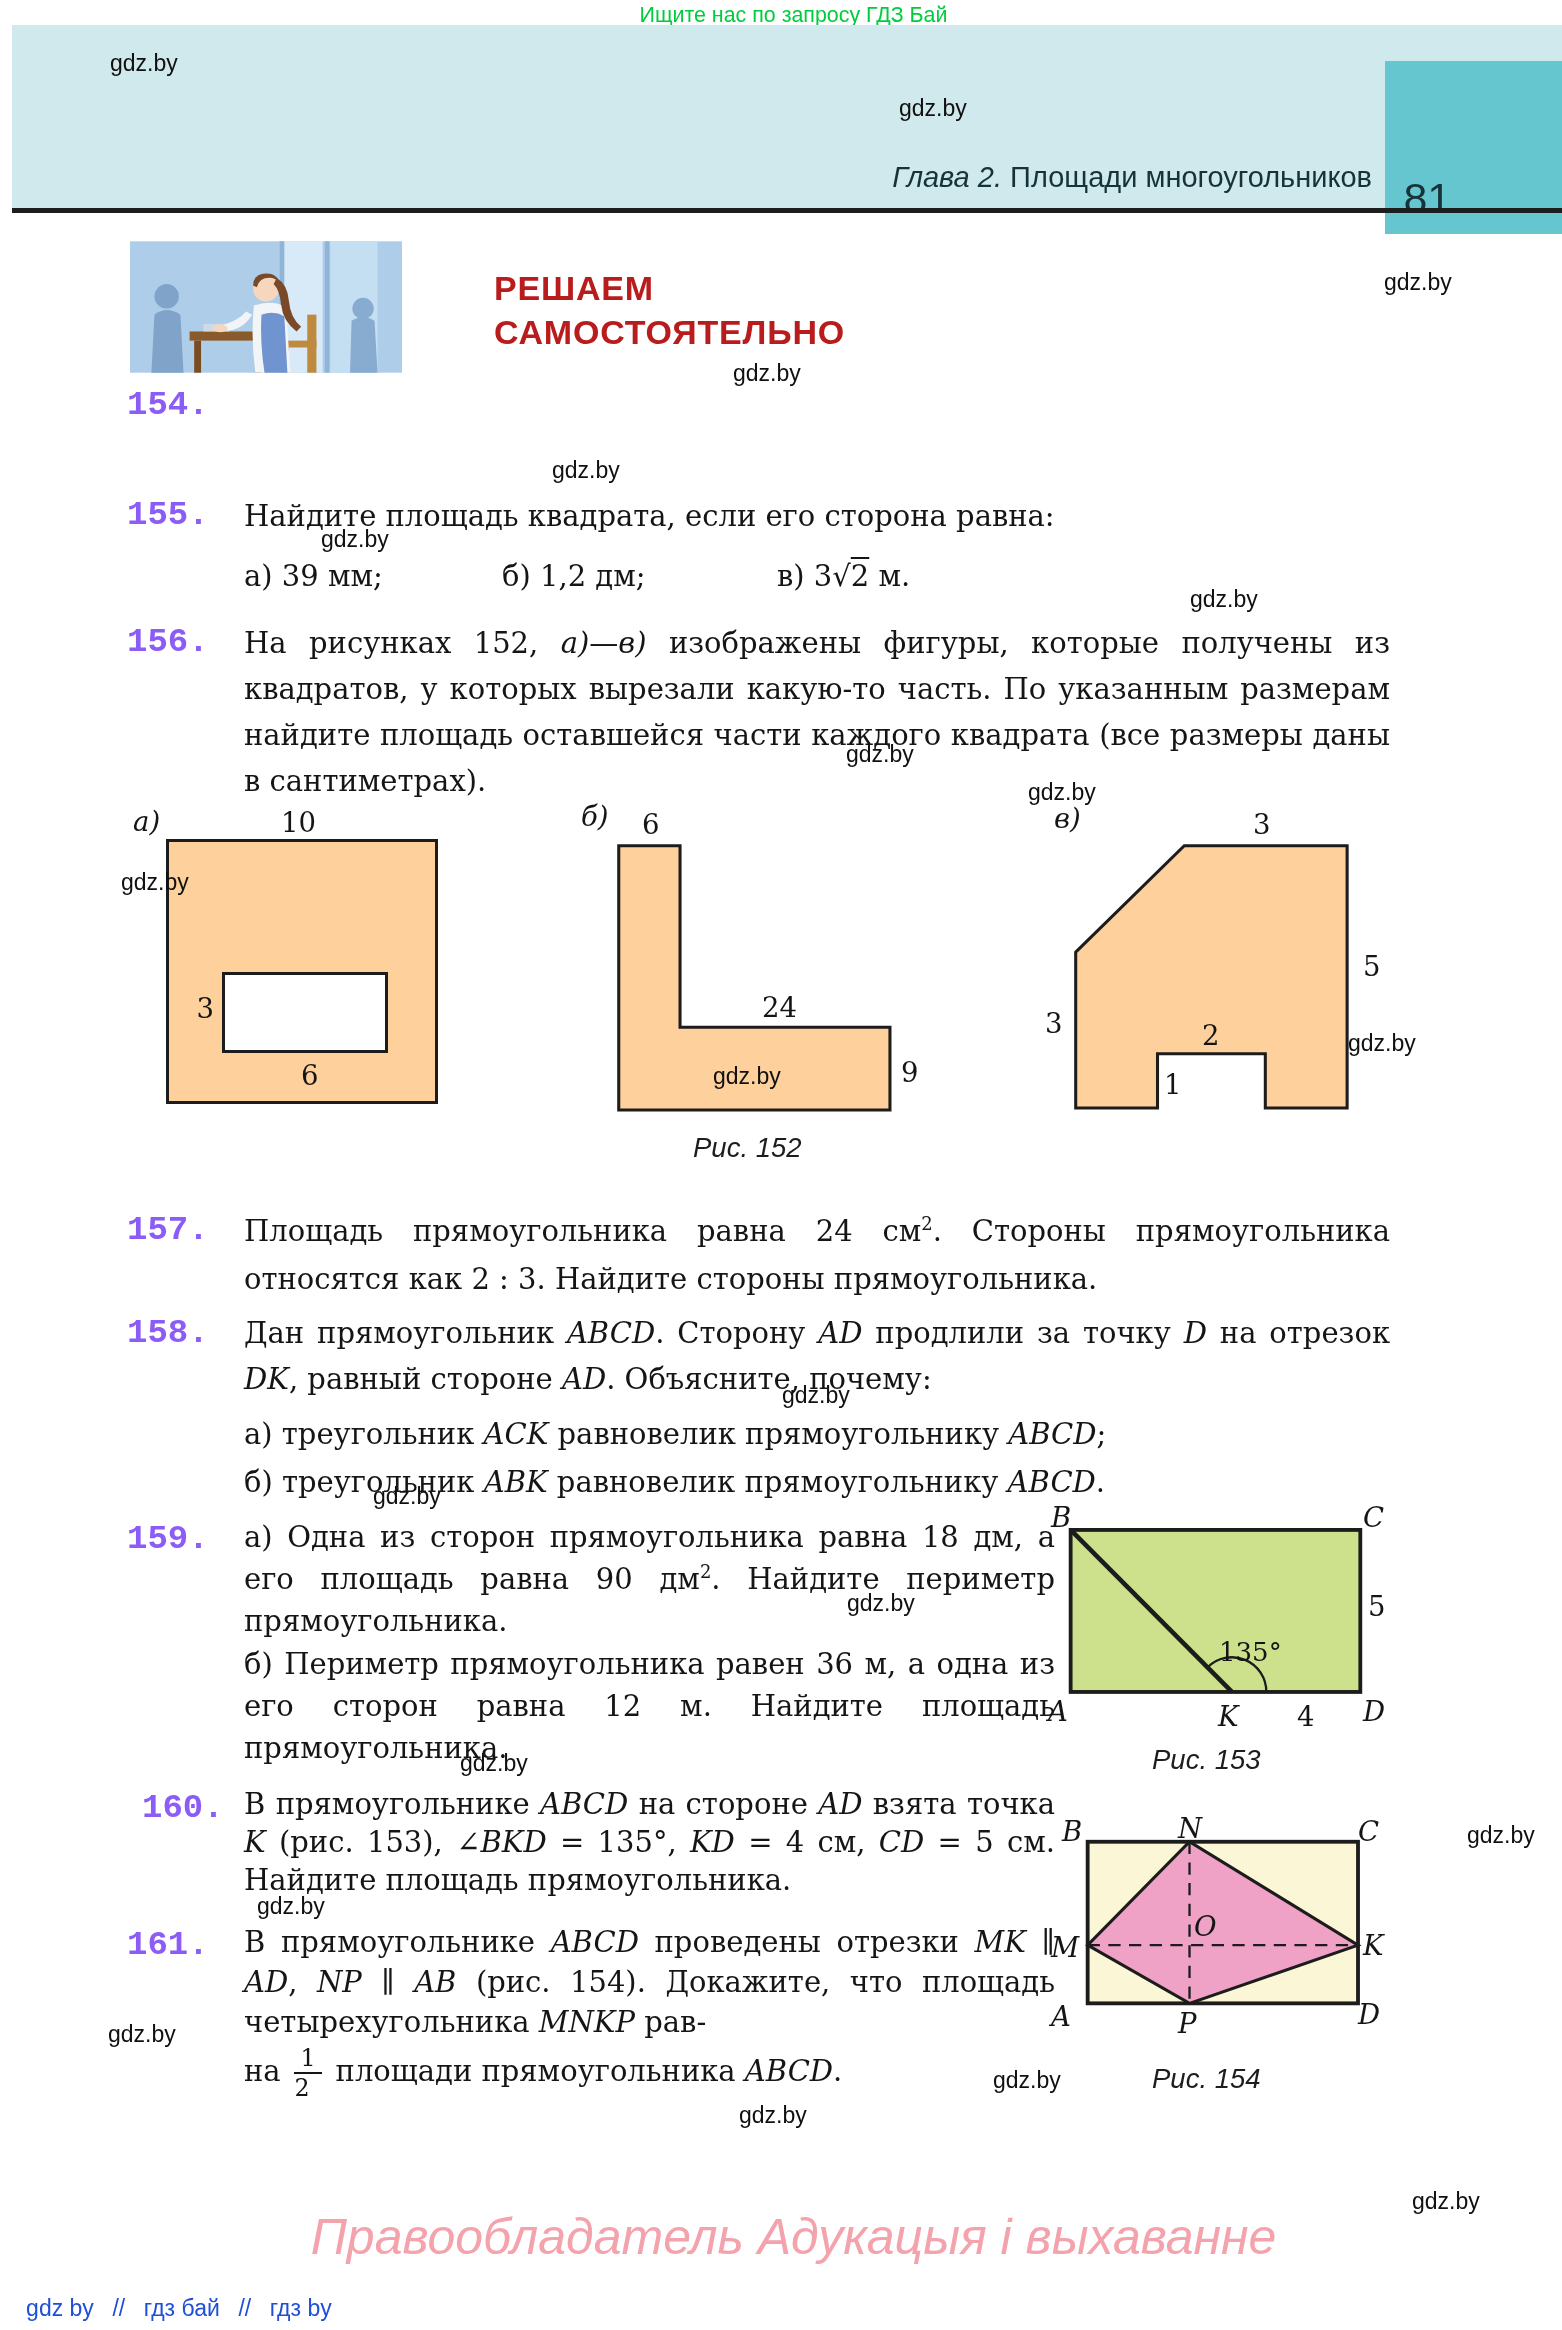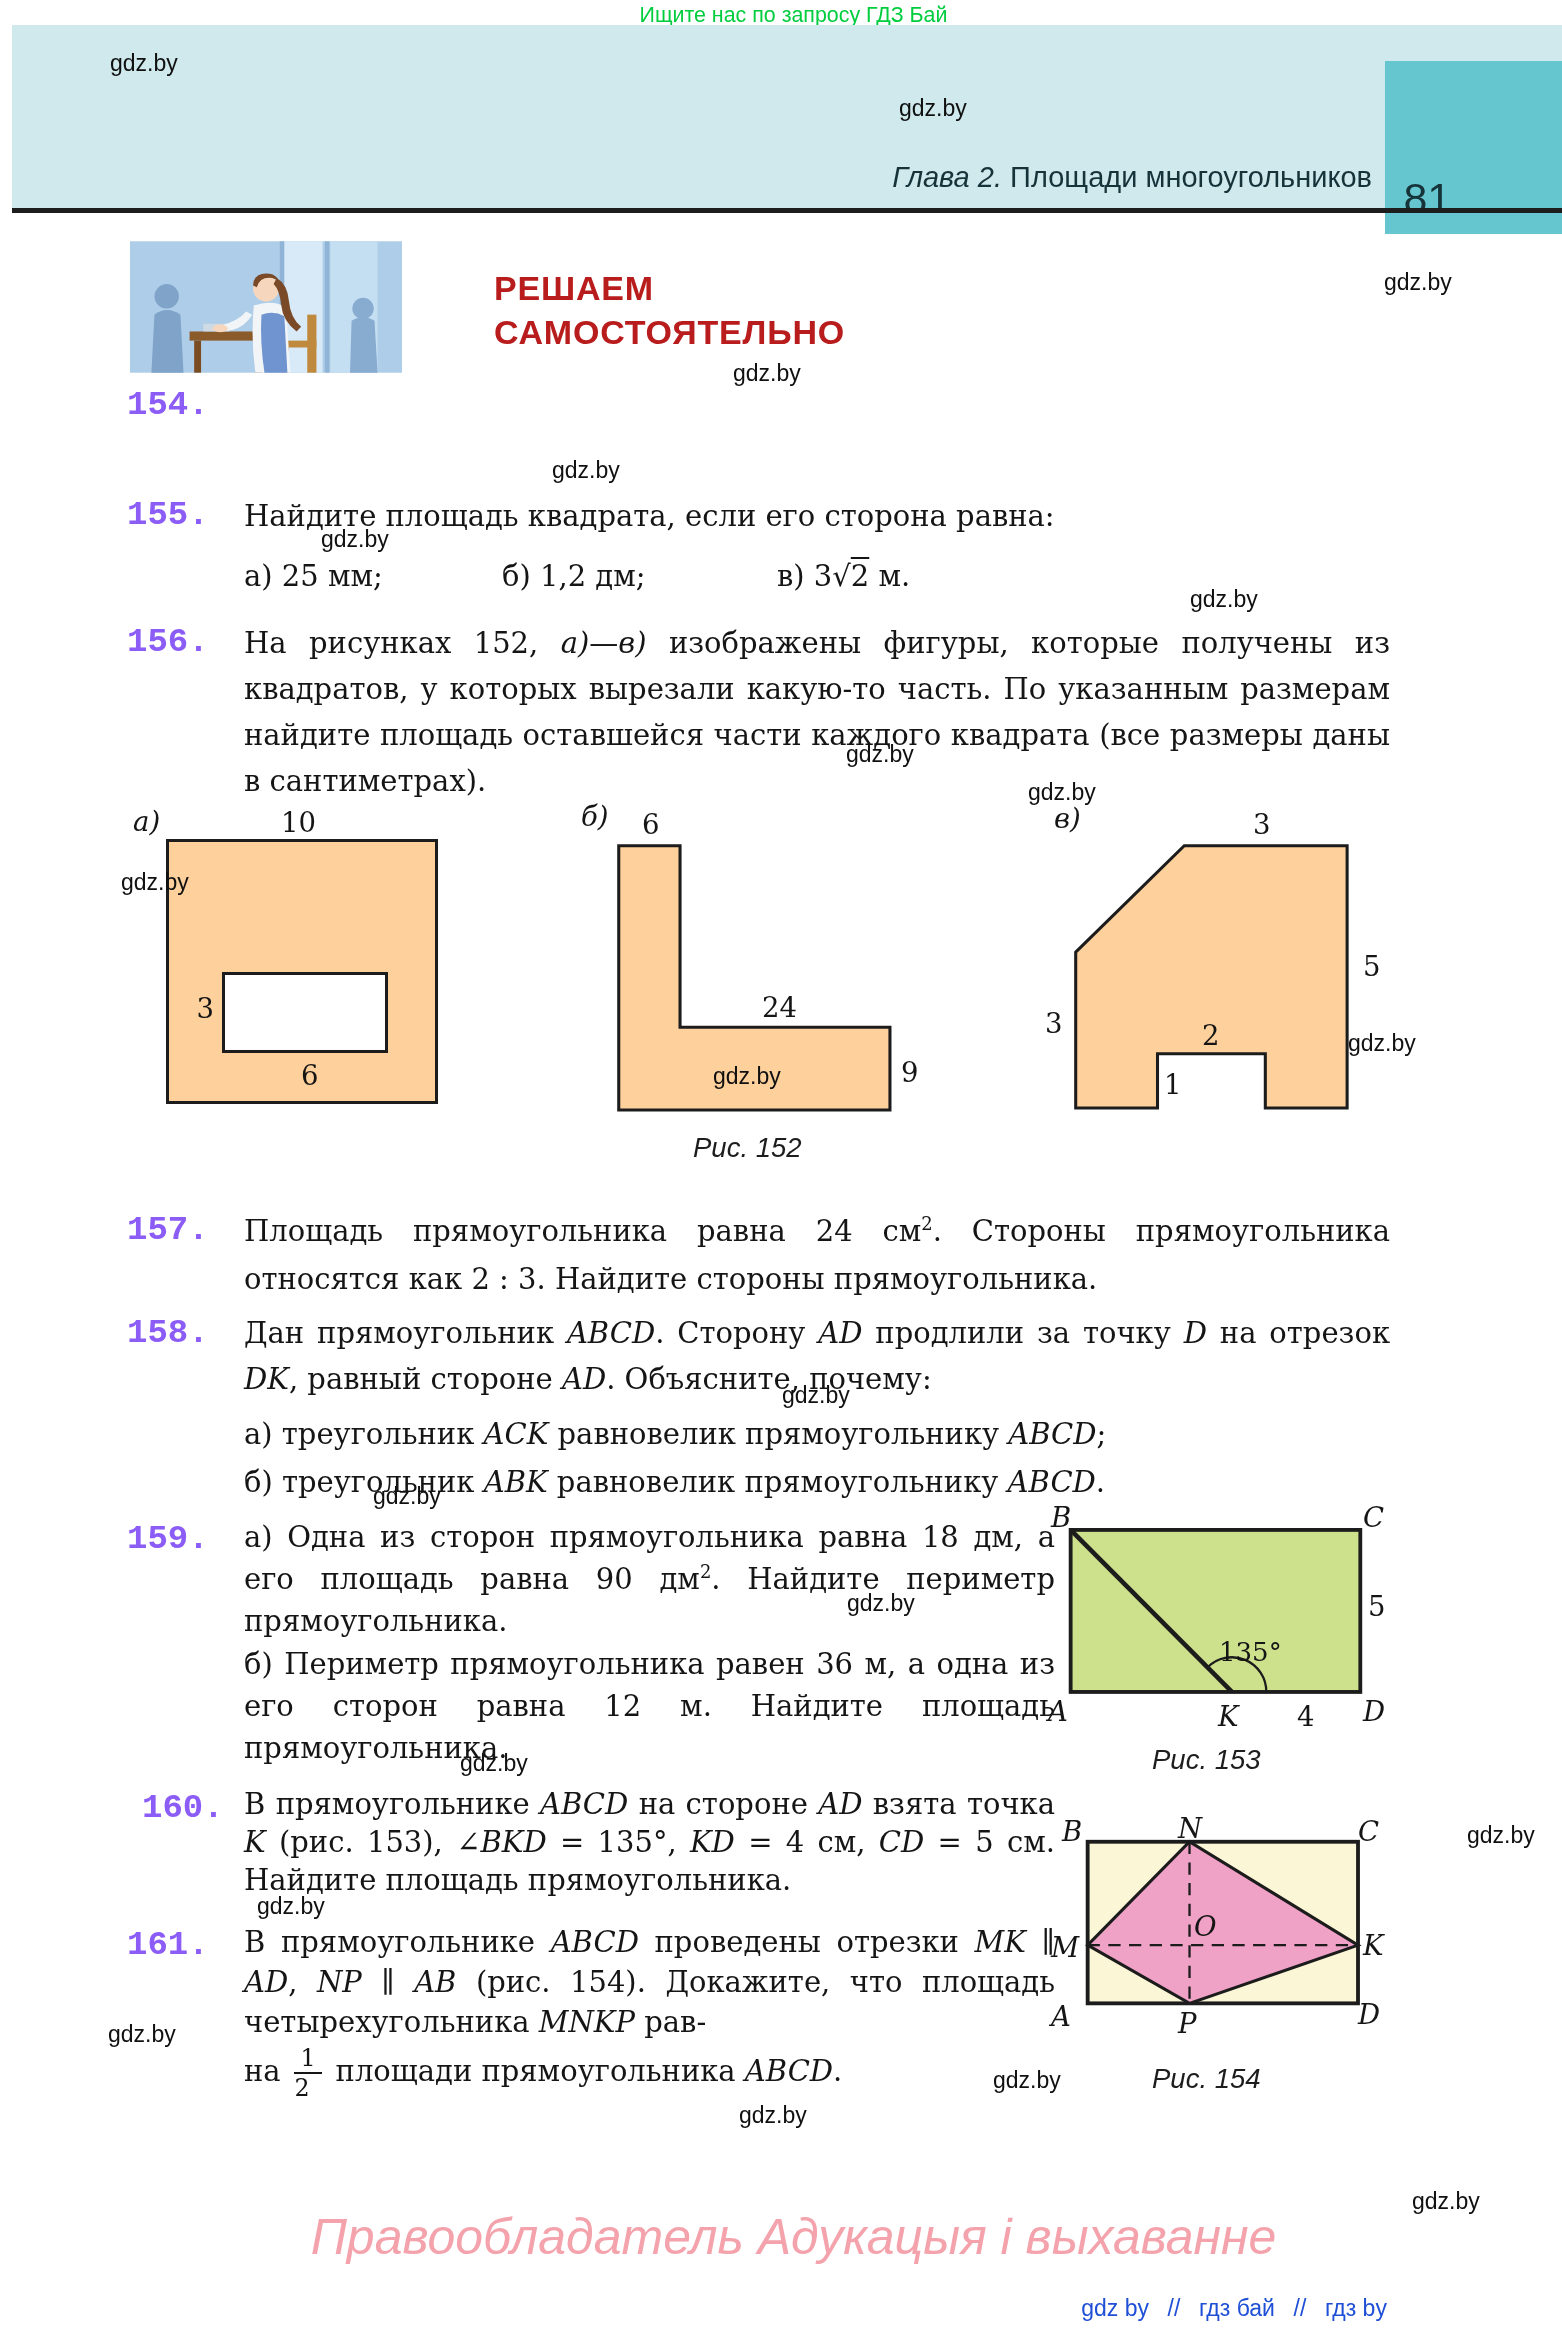--- a/index.html
+++ b/index.html
@@ -66,21 +66,21 @@
   .hole{
     background:#ffffff;border:3.1px solid #1c1c1c;box-sizing:border-box;
   }
   
   .pubfooter{
     left:0;top:2208px;width:1563px;text-align:center;
     font-family:"Liberation Sans", sans-serif;font-style:italic;
     font-size:50px;color:#f4a2ab;white-space:nowrap;
   }
   .linkline{
-    left:15px;top:2295px;width:1366px;text-align:right;
+    left:8px;top:2295px;width:1366px;text-align:left;
     font-family:"Liberation Sans", sans-serif;font-size:23px;color:#1e4fd6;
   }
   .linkline span{margin:0 6.1px;}
 </style>
 </head>
 <body>
 
 <div id="page">
 
   <div class="abs promo">Ищите нас по запросу ГДЗ Бай</div>
@@ -150,21 +150,21 @@
   <div class="abs wm" style="left:96px;top:2021px;">gdz.by</div>
   <div class="abs wm" style="left:981px;top:2067px;">gdz.by</div>
   <div class="abs wm" style="left:1455px;top:1822px;">gdz.by</div>
   <div class="abs wm" style="left:727px;top:2102px;">gdz.by</div>
   <div class="abs wm" style="left:1400px;top:2188px;">gdz.by</div>
 
   <div class="abs pnum" style="left:115px;top:386px;">154.</div>
 
   <div class="abs pnum" style="left:115px;top:496px;">155.</div>
   <div class="abs ptext" style="left:232px;top:492px;width:1146px;">Найдите площадь квадрата, если его сторона равна:</div>
-  <div class="abs ptext" style="left:232px;top:552px;">а) 25 мм;</div>
+  <div class="abs ptext" style="left:232px;top:552px;">а) 39 мм;</div>
   <div class="abs ptext" style="left:490px;top:552px;">б) 1,2 дм;</div>
   <div class="abs ptext" style="left:765px;top:552px;"><span>в) 3</span><span>√</span><span class="radicand">2</span><span> м.</span></div>
 
   <div class="abs pnum" style="left:115px;top:623px;">156.</div>
   <div class="abs ptext" style="left:232px;top:620px;width:1146px;line-height:46px;"><span>На рисунках 152, </span><span class="it">а)</span><span>—</span><span class="it">в)</span><span> изображены фигуры, которые получены из квадратов, у которых вырезали какую-то часть. По указанным размерам найдите площадь оставшейся части каждого квадрата (все размеры даны в сантиметрах).</span></div>
 
   <div class="abs figletter" style="left:121px;top:805px;">а)</div>
   <div class="abs fignum" style="left:269px;top:806px;">10</div>
   <div class="abs orange-square" style="left:154px;top:839px;width:272px;height:265px;">
     <div class="abs hole" style="left:53px;top:130px;width:166px;height:81px;"></div>

